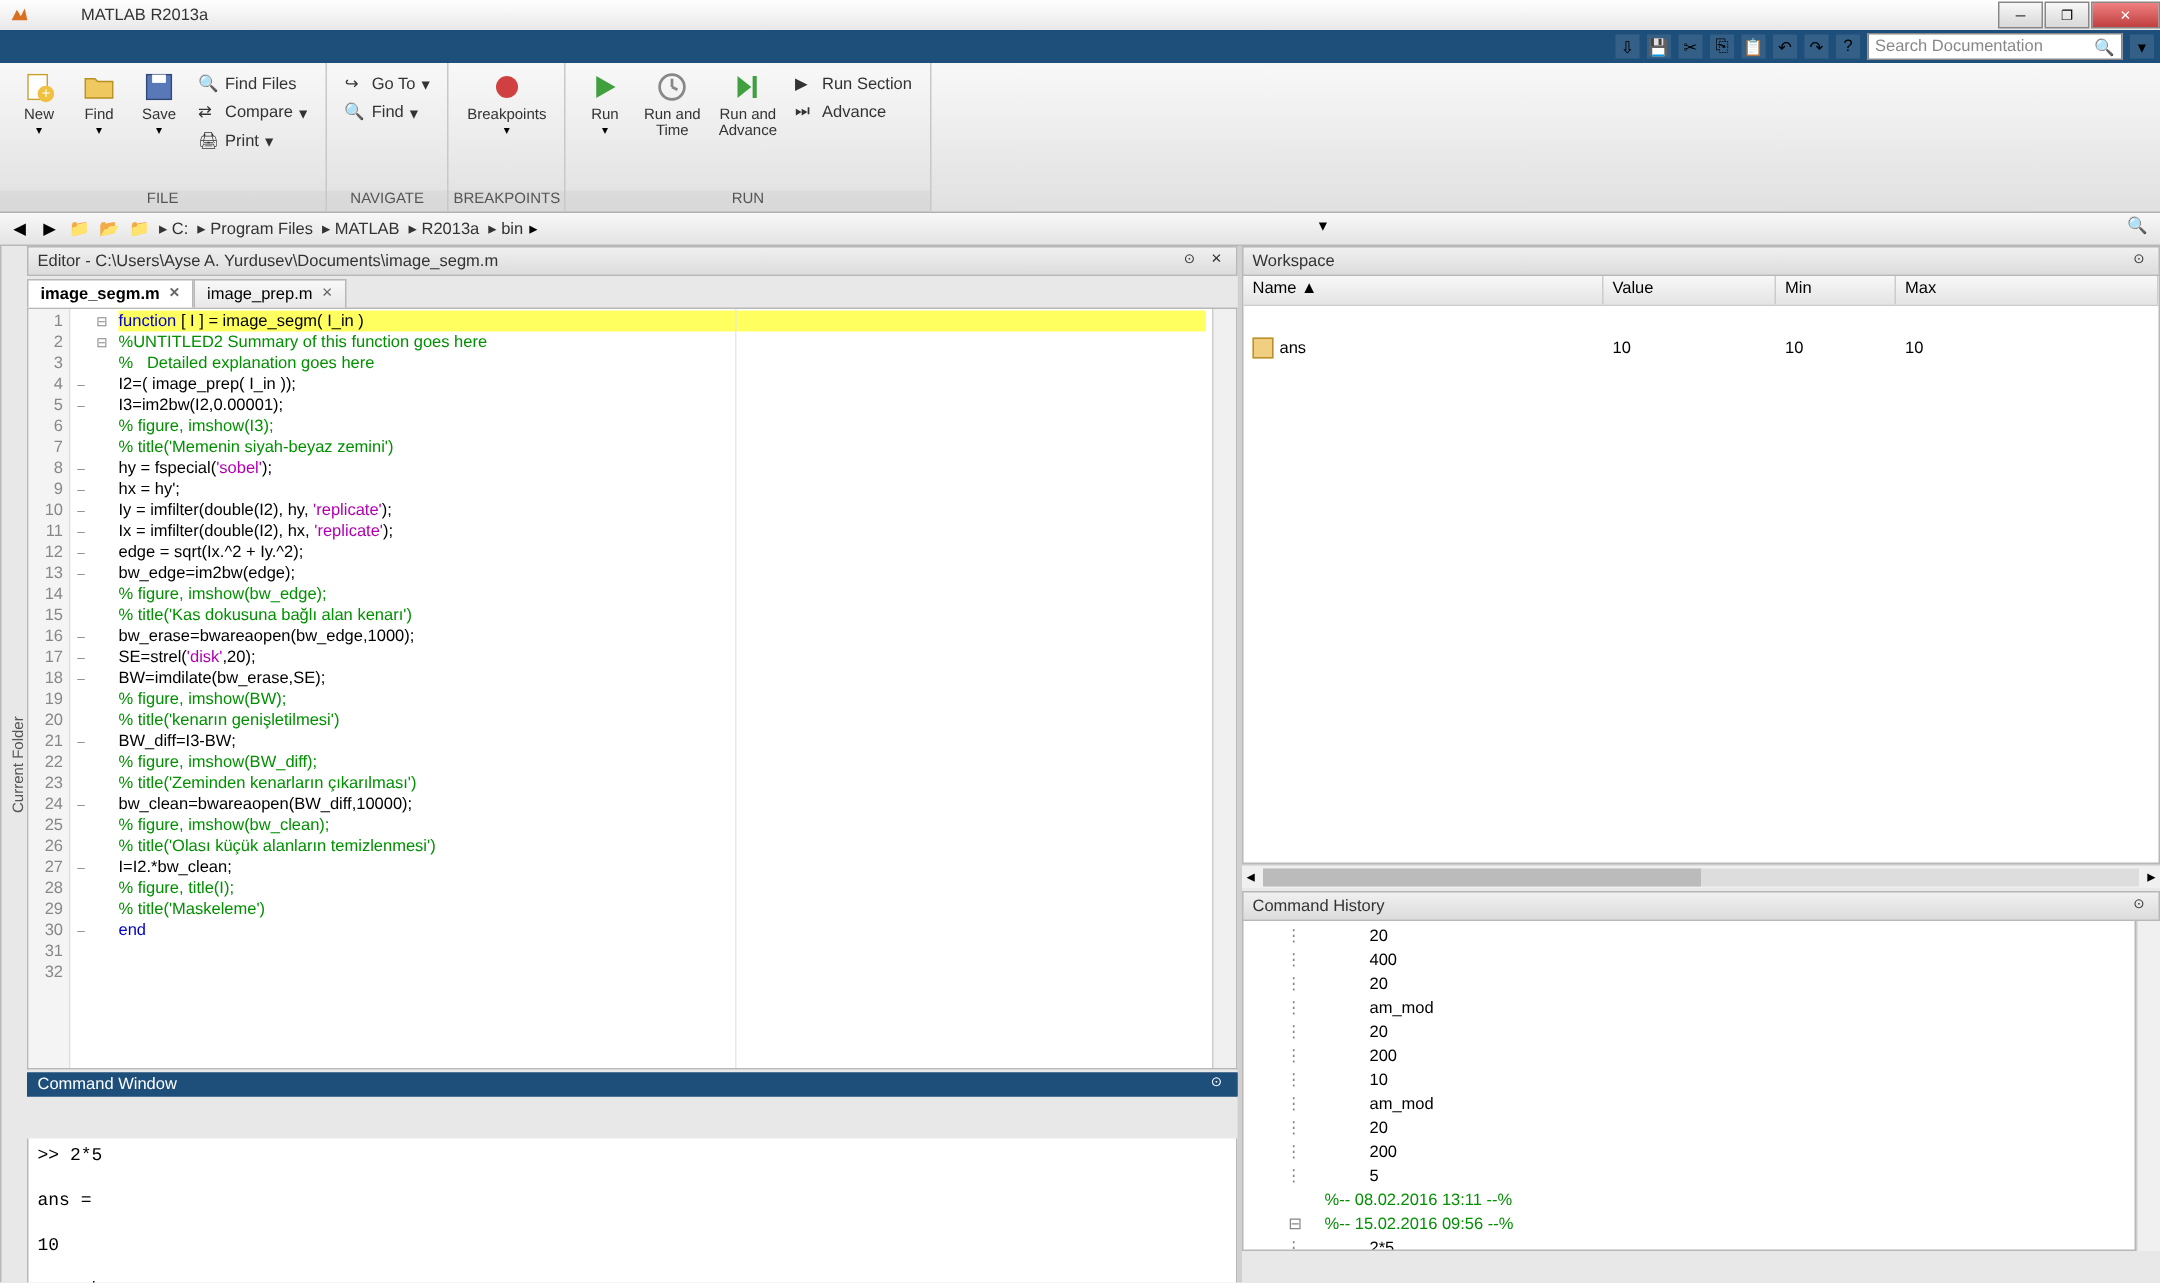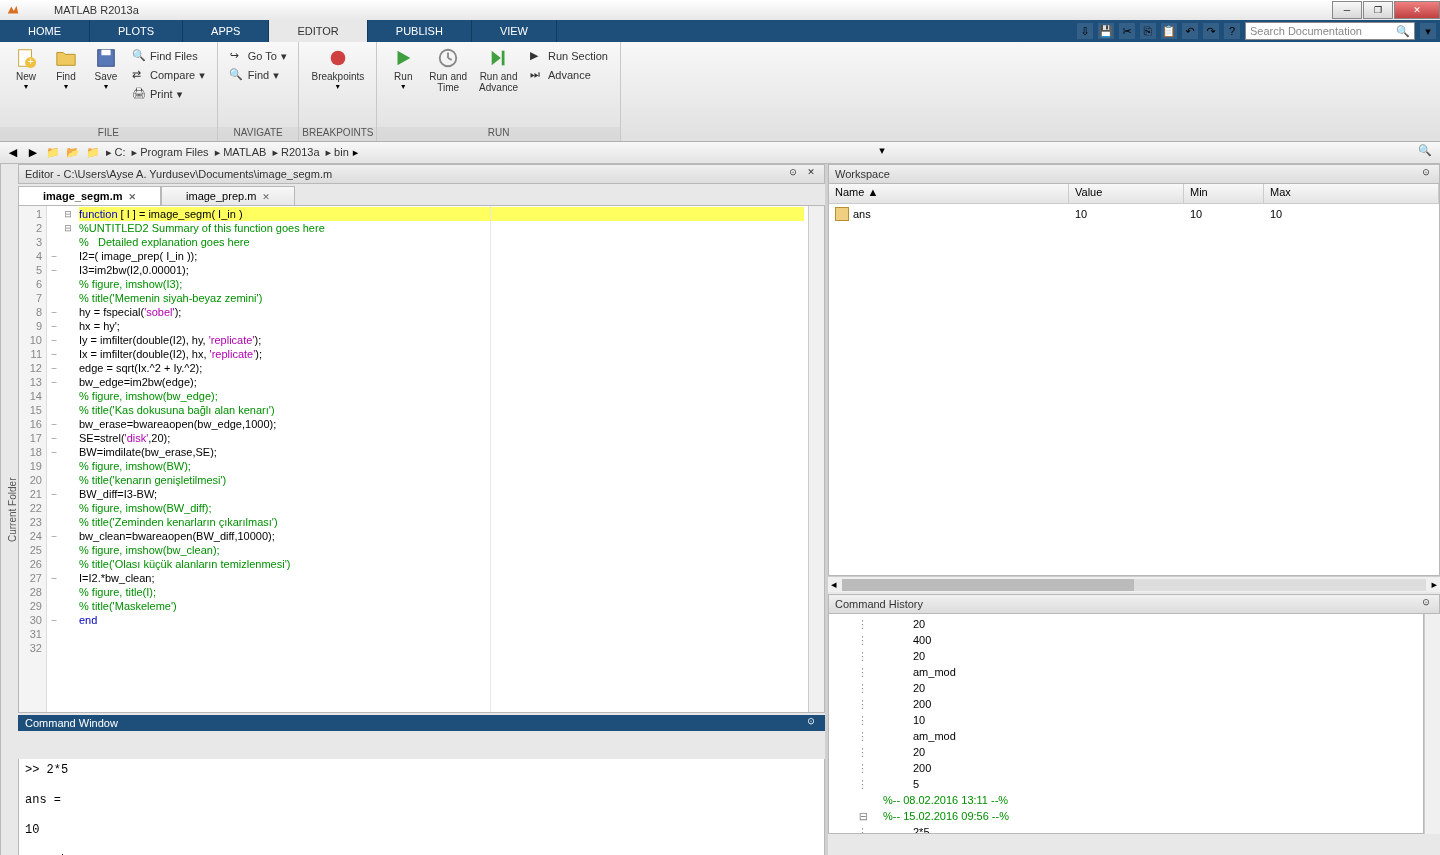--- a/index.html
+++ b/index.html
@@ -40,21 +40,21 @@
 
 .left-col { width: 810px; display: flex; flex-direction: column; border-right: 3px solid #d0d0d0; }
 .right-col { flex: 1; display: flex; flex-direction: column; }
 
 .panel-title { height: 20px; background: linear-gradient(#f0f0f0, #dcdcdc); border: 1px solid #b8b8b8; display: flex; align-items: center; padding: 0 6px; font-size: 11px; color: #333; }
 .panel-title.active { background: #1e4f7b; color: #fff; border-color:#1e4f7b;}
 .panel-title .spacer { margin-left: auto; display:flex; gap:4px; }
 .panel-title .pbtn { width:14px; height:14px; font-size:9px; text-align:center; cursor:pointer;}
 
 .editor-tabs { height: 22px; background: #e8e8e8; display: flex; align-items: flex-end; border-bottom: 1px solid #b8b8b8; gap:0;}
-.editor-tab { background: linear-gradient(#f8f8f8,#e8e8e8); border: 1px solid #b8b8b8; border-bottom: none; padding: 3px 24px; font-size: 11px; display:flex; align-items:flex-end; gap:6px;}
+.editor-tab { background: linear-gradient(#f8f8f8,#e8e8e8); border: 1px solid #b8b8b8; border-bottom: none; padding: 3px 8px; font-size: 11px; display:flex; align-items:flex-start; gap:6px;}
 .editor-tab.active { background: #fff; font-weight: bold; }
 .editor-tab .close-x { font-size: 9px; color:#666; cursor:pointer;}
 
 .code-area { flex: 1; display: flex; background: #fff; overflow: hidden; font-family: "Courier New", monospace; font-size: 12px; border:1px solid #b8b8b8; border-top:none;}
 .gutter { width: 28px; background: #f4f4f4; color: #888; text-align: right; padding: 1px 4px 0 0; line-height: 14px; border-right:1px solid #ddd;}
 .fold { width: 14px; background: #fff; color: #888; padding-top:1px; line-height:14px; text-align:center; font-size:9px;}
 .marks { width: 14px; background:#fff; line-height:14px; color:#888; text-align:center; font-size:9px; padding-top:1px;}
 .code { flex: 1; padding: 1px 4px 0 4px; line-height: 14px; white-space: pre; }
 .code .kw { color: #0000c0; }
 .code .str { color: #b000b0; }
@@ -64,21 +64,21 @@
 .code-wrap { position:relative; flex:1; display:flex;}
 .vscroll { width: 16px; background: #f0f0f0; border-left:1px solid #ccc;}
 
 .cmdwin { height: 140px; display:flex; flex-direction:column; margin-top:2px;}
 .cmd-body { flex:1; background:#fff; border:1px solid #b8b8b8; border-top:none; font-family:"Courier New",monospace; font-size:12px; padding:4px 6px; line-height:15px; color:#000;margin-top:28px;}
 .cmd-body .fx { color:#888; font-style:italic;}
 
 .ws-table { background:#fff; border:1px solid #b8b8b8; border-top:none; height:392px; overflow:hidden;}
 .ws-header { display:flex; background:linear-gradient(#f8f8f8,#e4e4e4); border-bottom:1px solid #ccc; height:20px;}
 .ws-header .col { padding:2px 6px; border-right:1px solid #ccc; font-size:11px;}
-.ws-row { display:flex; padding:2px 0;justify-content:center;}
+.ws-row { display:flex; padding:20px 0;justify-content:center;}
 .ws-row .cell { padding:1px 6px; display:flex; align-items:center; gap:4px;}
 .ws-hscroll { height:16px; background:#f0f0f0; border-top:1px solid #ccc; display:flex; align-items:center;}
 
 .hist-body { flex:1; background:#fff; border:1px solid #b8b8b8; border-top:none; font-family:"Courier New",monospace; font-size:11px; padding:2px 4px; line-height:16px; overflow:hidden;}
 .hist-body .tline { display:flex; align-items:center;}
 .hist-body .tmark { width:35px; text-align:right; color:#888;}
 .hist-body .dt { color:#009000;}
 .hist-vscroll { width:16px; background:#f0f0f0; border-left:1px solid #ccc;}
 .hist-wrap { display:flex; height:220px;}
 
@@ -93,28 +93,20 @@
     </svg>
   <span class="title">MATLAB R2013a</span>
   <div class="win-btns">
     <div class="win-btn">─</div>
     <div class="win-btn">❐</div>
     <div class="win-btn close">✕</div>
   </div>
 </div>
 
 <div class="menubar">
-  <div id="menutabs" style="display: flex;">
-      <div class="tab">HOME</div>
-      <div class="tab">PLOTS</div>
-      <div class="tab">APPS</div>
-      <div class="tab active">EDITOR</div>
-      <div class="tab">PUBLISH</div>
-      <div class="tab">VIEW</div>
-    </div>
   <div class="right-tools">
     <span class="icon-btn">⇩</span>
     <span class="icon-btn">💾</span>
     <span class="icon-btn">✂</span>
     <span class="icon-btn">⎘</span>
     <span class="icon-btn">📋</span>
     <span class="icon-btn">↶</span>
     <span class="icon-btn">↷</span>
     <span class="icon-btn">?</span>
     <div class="search">

